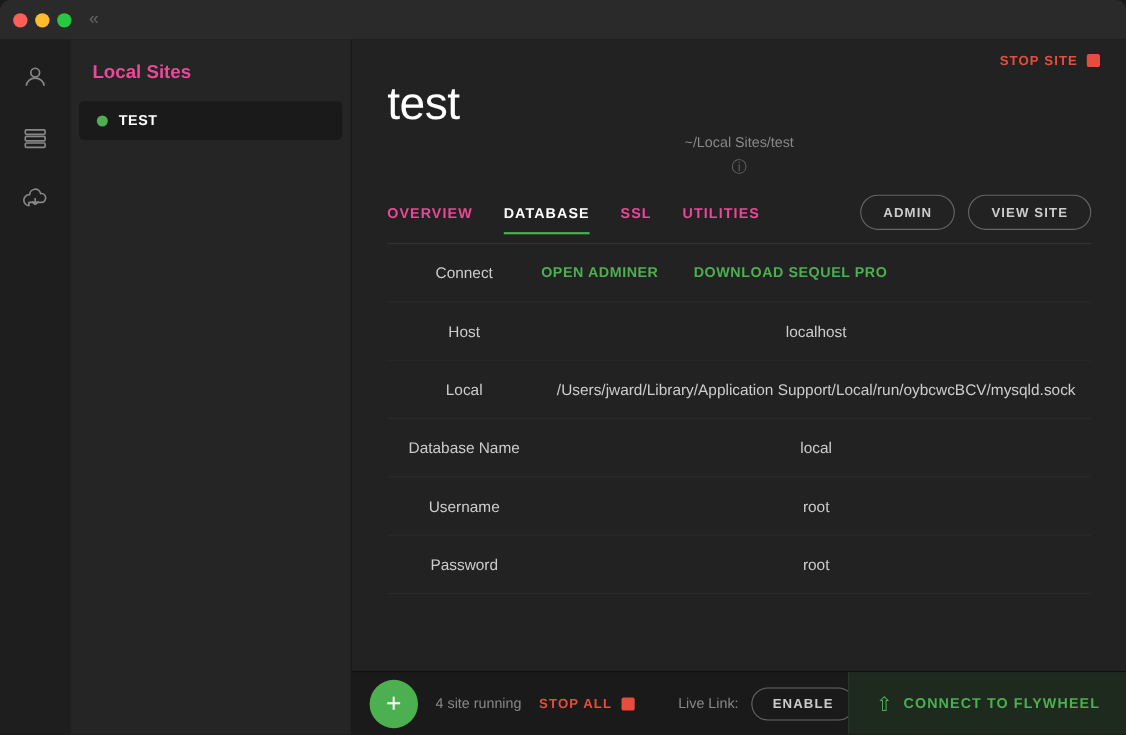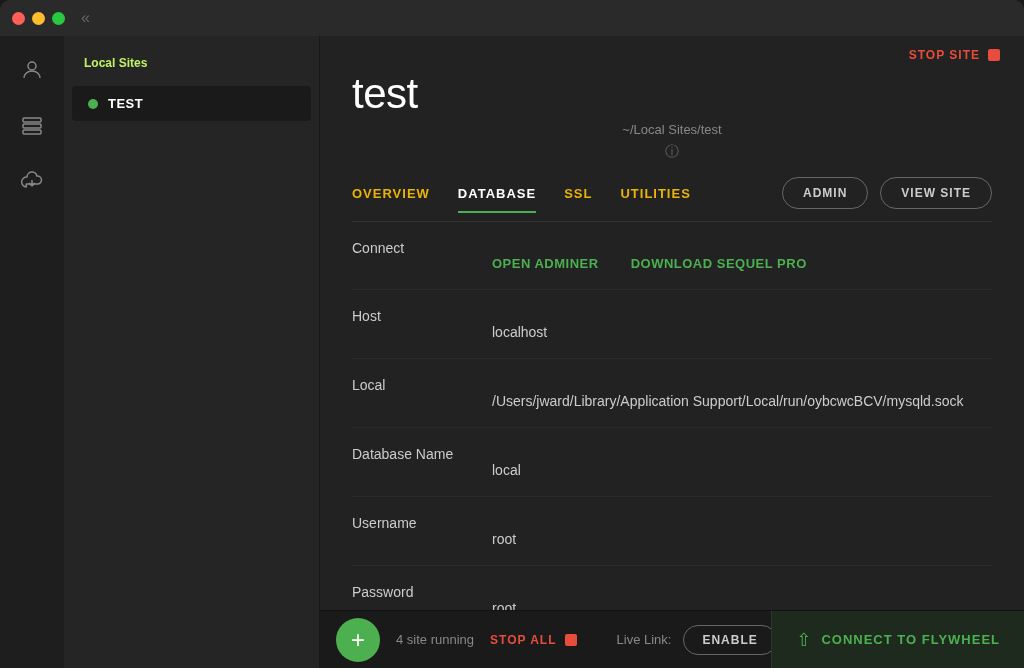--- a/index.html
+++ b/index.html
@@ -75,22 +75,22 @@
     .sidebar {
       width: 256px;
       background: #252525;
       display: flex;
       flex-direction: column;
       flex-shrink: 0;
       border-right: 1px solid #1a1a1a;
     }
     .sidebar-header {
       padding: 20px 20px 16px;
-      color: #bef264;
-      font-size: 12px;
+      color: #ec4899;
+      font-size: 17px;
       font-weight: 600;
     }
     .site-item {
       display: flex;
       align-items: center;
       gap: 10px;
       padding: 10px 16px;
       background: #1a1a1a;
       cursor: pointer;
       border-radius: 4px;
@@ -178,21 +178,21 @@
       padding: 16px 32px 0;
       flex-shrink: 0;
       position: relative;
     }
     .tabs-list {
       display: flex;
       gap: 28px;
       flex: 1;
     }
     .tab {
-      color: #eab308;
+      color: #ec4899;
       font-size: 13px;
       font-weight: 600;
       letter-spacing: 1px;
       cursor: pointer;
       padding-bottom: 12px;
       position: relative;
       text-transform: uppercase;
     }
     .tab.active {
       color: #fff;
@@ -228,38 +228,38 @@
       background: #333;
       margin: 0 32px;
       flex-shrink: 0;
     }
 
     
     .db-table {
       padding: 0 32px;
       flex: 1;
       overflow-y: auto;
+      text-align: center;
     }
     .db-row {
       display: flex;
       align-items: flex-start;
       padding: 18px 0;
       border-bottom: 1px solid #2a2a2a;
     }
     .db-label {
       width: 140px;
       color: #ccc;
       font-size: 14px;
       flex-shrink: 0;
     }
     .db-value {
       color: #ccc;
       font-size: 14px;
       flex: 1;
-      margin-top: 16px;
     }
     .db-link-green {
       color: #4caf50;
       font-size: 13px;
       font-weight: 700;
       letter-spacing: 0.5px;
       cursor: pointer;
       text-transform: uppercase;
       margin-right: 32px;
     }

